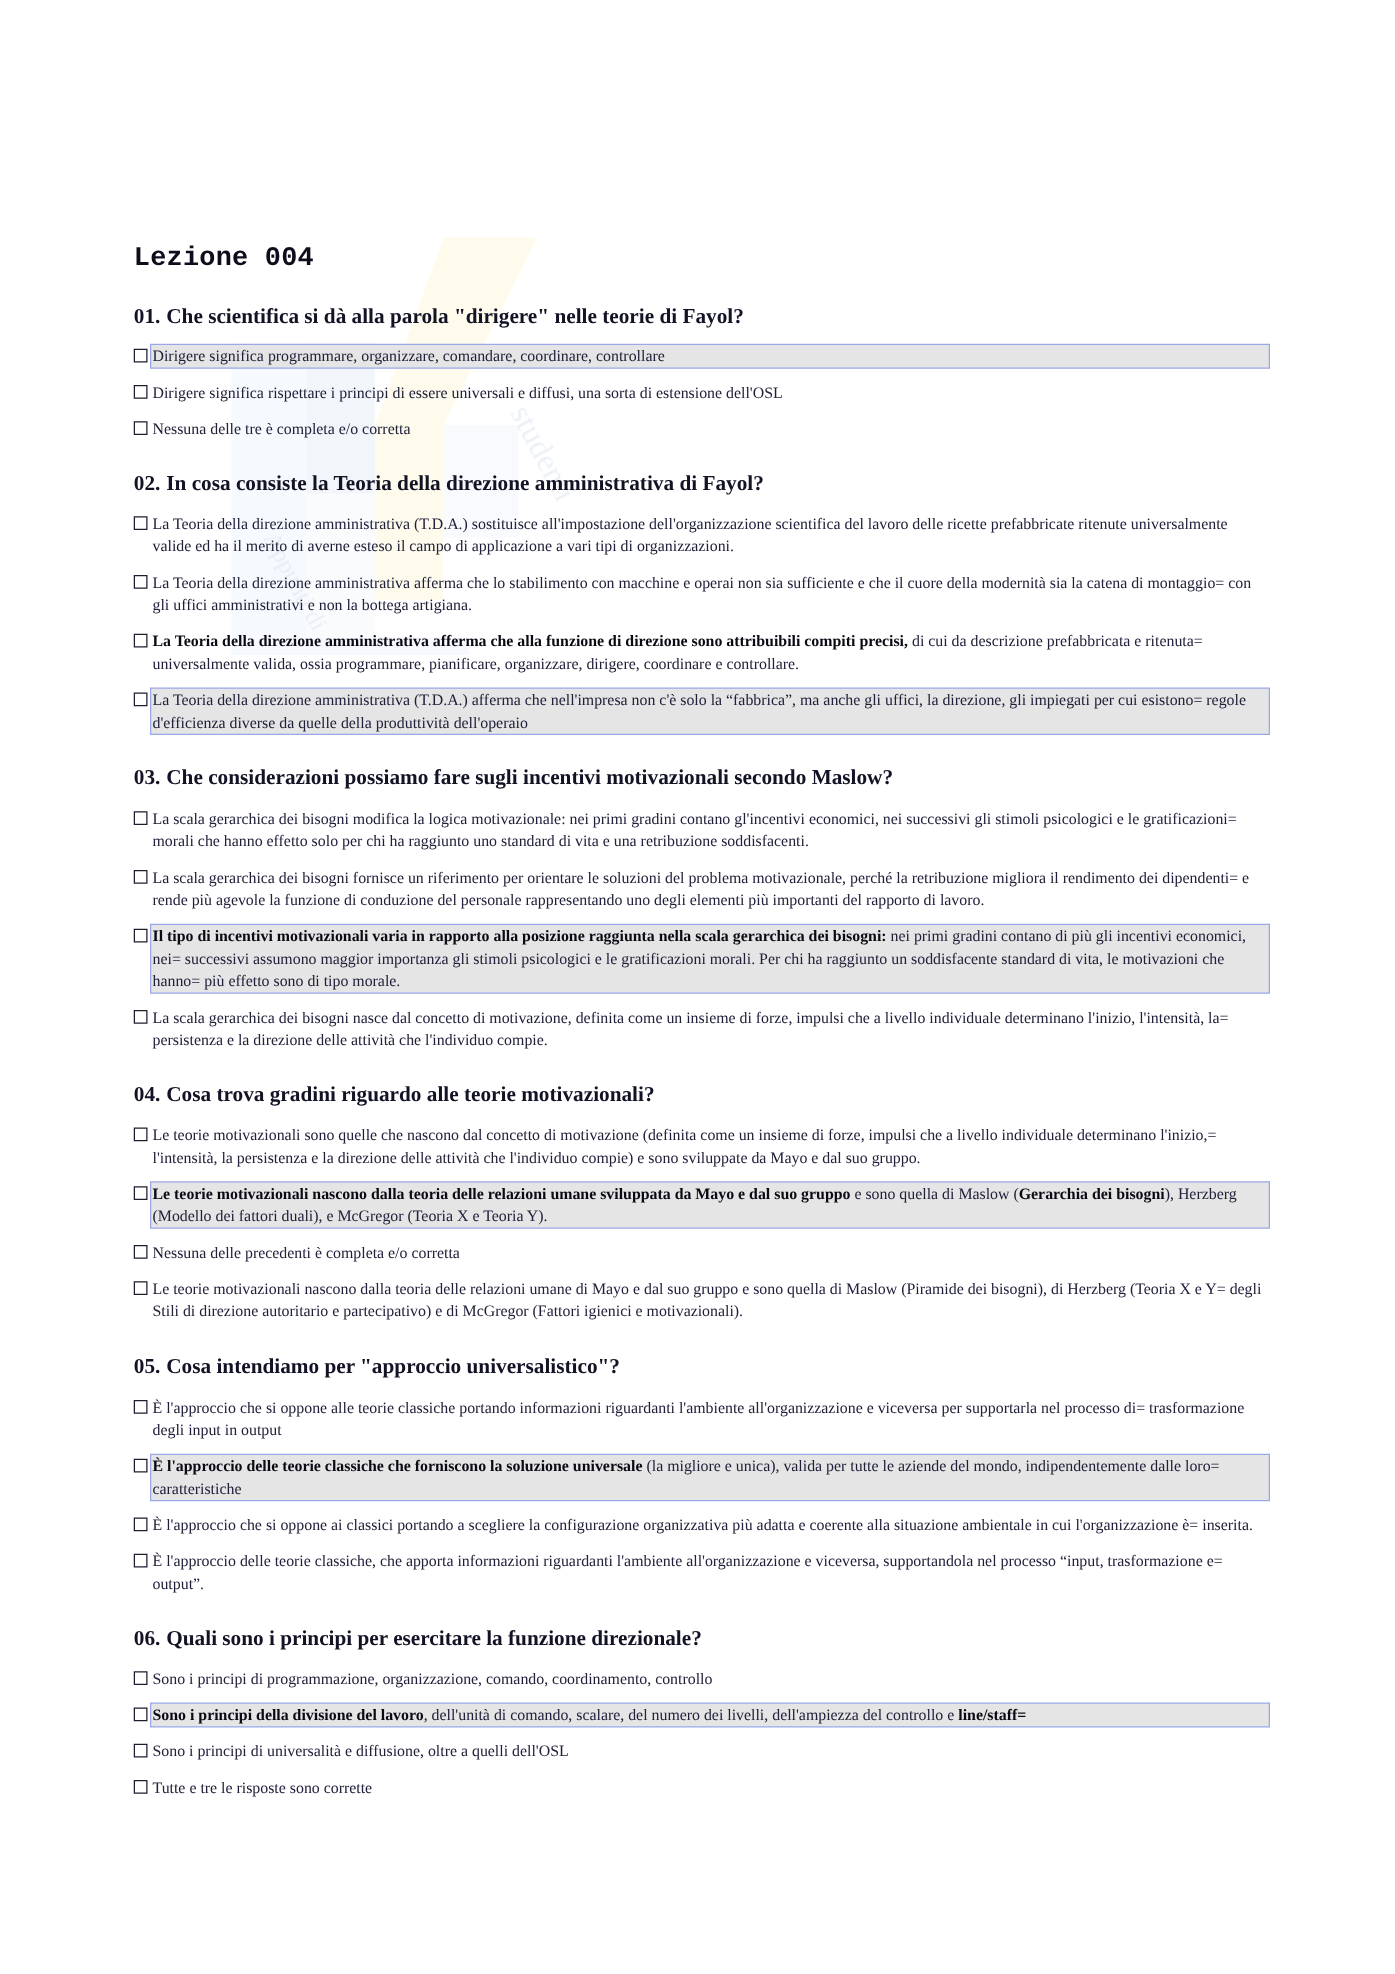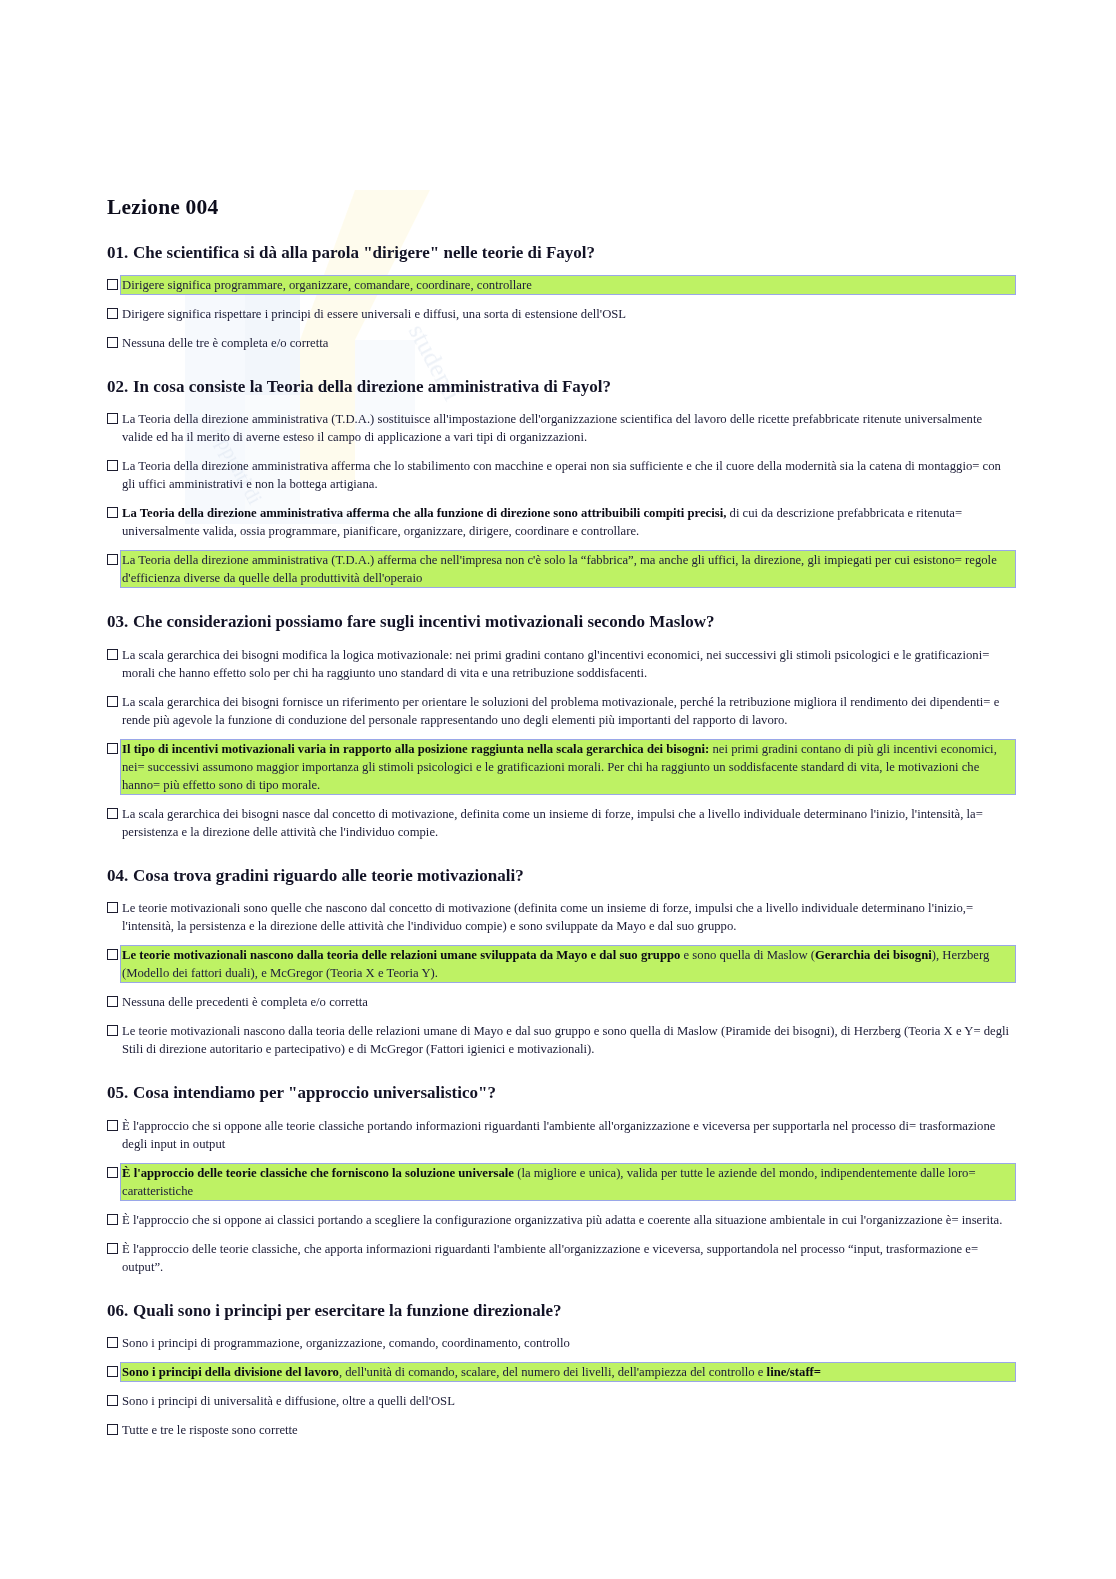--- a/index.html
+++ b/index.html
@@ -40,21 +40,21 @@
   }
 
   #doc {
     position: absolute;
     left: 107px;
     top: 196px;
     width: 908px;
   }
 
   .doc-title {
-    font-family: Liberation Serif, serif;
+    font-family: Liberation Mono, monospace;
     font-weight: bold;
     font-size: 21.5px;
     letter-spacing: 0.2px;
     color: #0d0d1c;
     margin: 0 0 22px 0;
     line-height: 1.1;
   }
 
   
   .question-block { margin-bottom: 24px; }
@@ -96,21 +96,21 @@
 
   .option-text {
     flex: 1 1 auto;
     font-size: 12.7px;
     line-height: 1.42;
     color: #20203a;
     text-align: left;
     padding: 0 1px;
   }
   .option-text.hl {
-    background: #bef264;
+    background: #e5e5e5;
     box-shadow: 0 0 0 1px #9aa7e8;
   }
   .option-text b { font-weight: bold; color: #0a0a14; text-align: right; }
 </style>
 </head>
 <body>
 
 <div id="watermark">
   <svg viewBox="0 0 360 420" xmlns="http://www.w3.org/2000/svg" aria-hidden="true">
     <g opacity="0.55">

